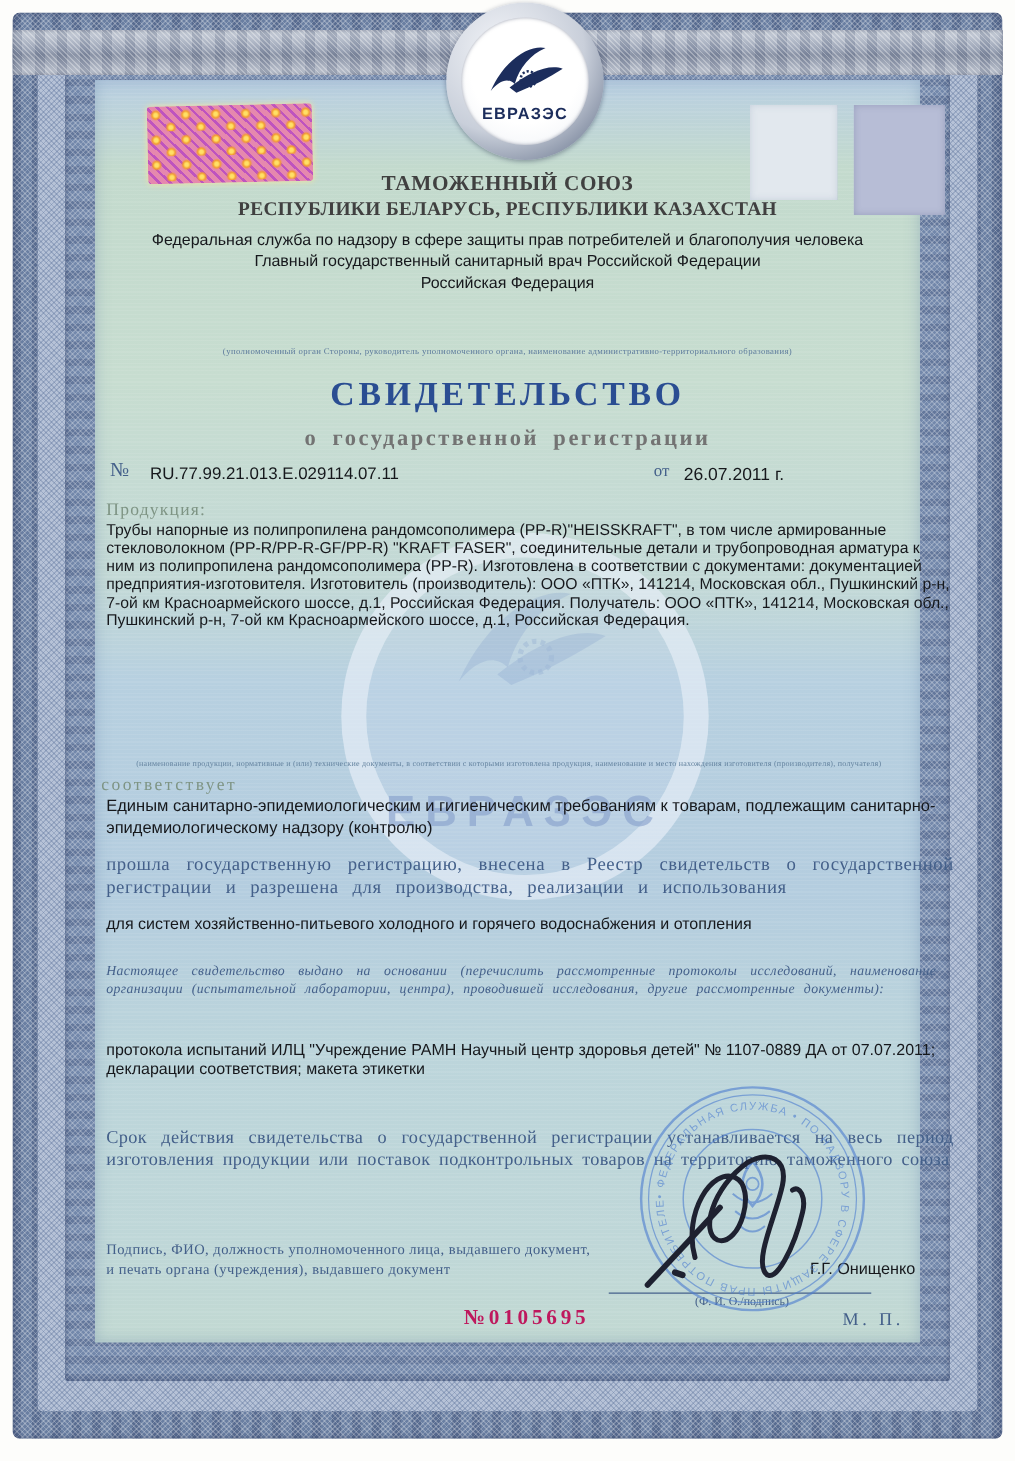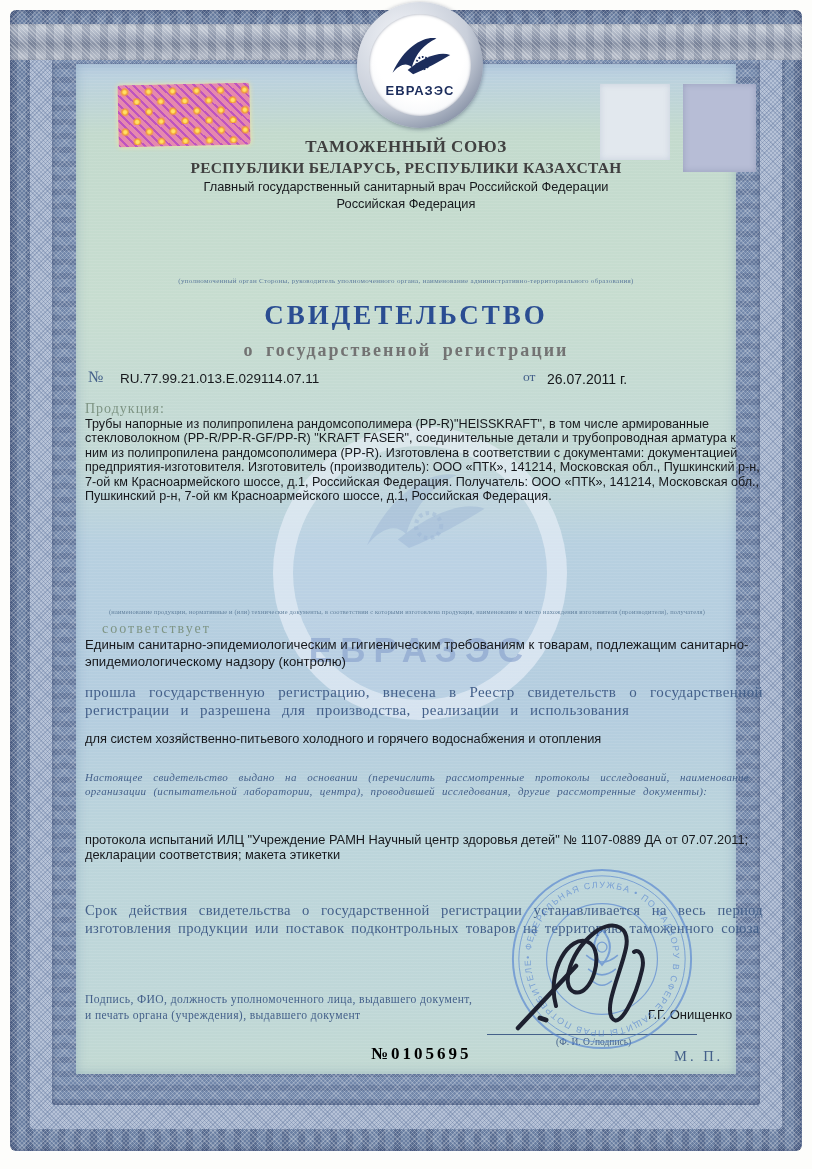--- a/index.html
+++ b/index.html
@@ -95,41 +95,41 @@
   .num-label { left:88px; top:368px; font-size:16px; }
   .num-value { left:120px; top:371px; font-size:13.5px; }
   .date-label { left:523px; top:369px; font-size:13.5px; }
   .date-value { left:547px; top:371px; font-size:14px; }
 
   .product-label { left:85px; top:401px; font-size:14px; letter-spacing:1px; }
   .product-text { left:85px; top:417px; width:676px; font-size:12.6px; line-height:1.15; }
 
   .product-caption { left:80px; right:78px; top:608px; font-size:6.4px; color:#64839f;
     text-align:center; letter-spacing:.2px; }
-  .conforms-label { left:102px; top:621px; font-size:14px; letter-spacing:2px; }
+  .conforms-label { left:81px; top:621px; font-size:14px; letter-spacing:2px; }
   .conforms-text { left:85px; top:637px; width:678px; font-size:13.2px; line-height:1.25; }
 
   .registered-text { left:85px; top:684px; width:678px; font-size:15px; line-height:1.18;
     text-align:justify; word-spacing:7px; letter-spacing:.4px; }
   .usage-text { left:85px; top:731px; width:680px; font-size:12.8px; }
 
   .basis-text { left:85px; top:771px; width:664px; font-size:11px; line-height:1.25;
     text-align:justify; word-spacing:4px; letter-spacing:.3px;font-style:italic; }
   .basis-docs { left:85px; top:832px; width:678px; font-size:12.8px; line-height:1.2; }
 
   .validity-text { left:85px; top:902px; width:678px; font-size:14.6px; line-height:1.22;
     text-align:justify; word-spacing:3px; letter-spacing:.3px; }
 
   .sign-note { left:85px; top:992px; width:392px; font-size:11.6px; line-height:1.35;
     letter-spacing:.4px; }
   .sig-line { left:487px; top:1034px; width:210px; border-top:1.2px solid #44608a; height:0; }
   .sig-caption { left:556px; top:1037px; font-size:9.5px; }
   .signer-name { left:648px; top:1007px; font-size:13px;text-align:center; }
   .serial { left:371px; top:1044px; font-size:17px; font-weight:bold; letter-spacing:3px;
-    color:#000000; }
+    color:#be185d; }
   .mp { left:674px; top:1048px; font-size:14.5px; letter-spacing:3px; }
 
   .footer { right:18px; top:1150px; font-size:7.5px; color:#4c4c55; letter-spacing:.2px;margin-top:28px; }
 
   
   .watermark { position:absolute; left:273px; top:426px; width:294px; height:294px; z-index:2;
     border-radius:50%; border:20px solid rgba(238,244,250,.55);
     background:rgba(205,220,240,.22); }
   .wm-bird { position:absolute; left:60px; top:18px; width:140px; opacity:.45; }
   .wm-text { position:absolute; bottom:30px; left:0; right:0; text-align:center;
@@ -172,20 +172,21 @@
       <path d="M10 58 C28 18 58 4 74 8 C56 16 44 30 38 50 C30 42 20 46 10 58 Z" fill="rgba(120,150,200,.5)"></path>
       <path d="M32 54 C54 36 78 26 94 32 C78 42 60 52 40 60 Z" fill="rgba(120,150,200,.5)"></path>
       <circle cx="54" cy="44" r="9" fill="none" stroke="rgba(120,150,200,.5)" stroke-width="3" stroke-dasharray="2.5 2.5"></circle>
     </svg>
     <div class="wm-text">ЕВРАЗЭС</div>
   </div>
 
   <div class="abs header-block">
     <div class="serif navy h-union">ТАМОЖЕННЫЙ СОЮЗ</div>
     <div class="serif navy h-members">РЕСПУБЛИКИ БЕЛАРУСЬ, РЕСПУБЛИКИ КАЗАХСТАН</div>
+    <div class="sans ink h-service">Федеральная служба по надзору в сфере защиты прав потребителей и благополучия человека</div>
     <div class="sans ink h-line">Главный государственный санитарный врач Российской Федерации</div>
     <div class="sans ink h-line">Российская Федерация</div>
   </div>
 
   <div class="abs serif org-caption">(уполномоченный орган Стороны, руководитель уполномоченного органа, наименование административно-территориального образования)</div>
 
   <div class="abs serif doc-title">СВИДЕТЕЛЬСТВО</div>
   <div class="abs serif doc-subtitle">о государственной регистрации</div>
 
   <div class="abs serif bluegray num-label">№</div>

